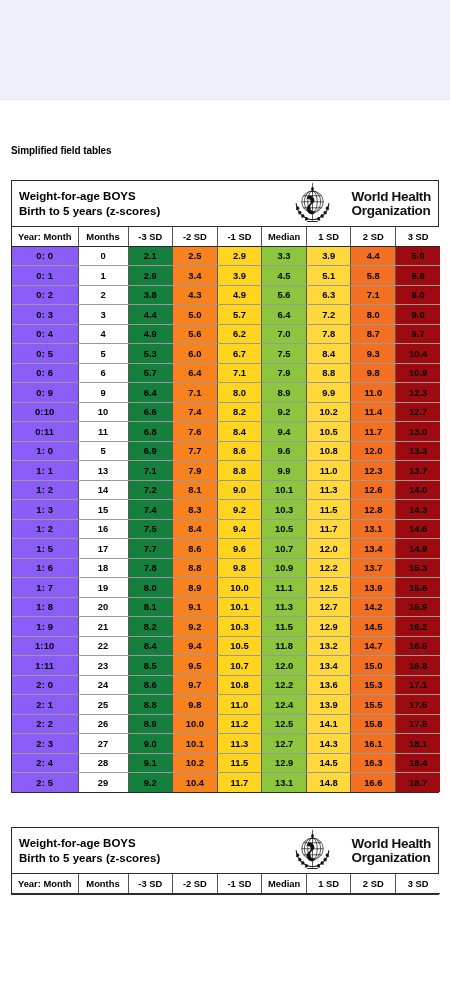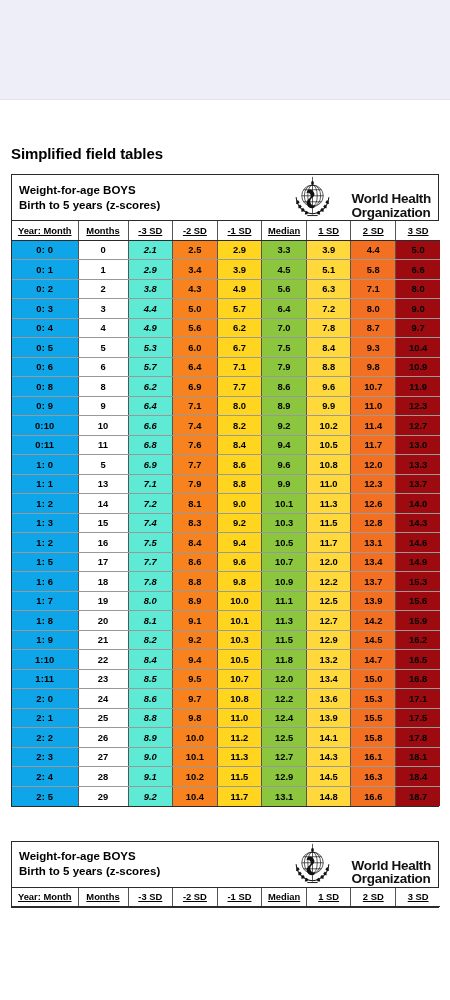--- a/index.html
+++ b/index.html
@@ -24,24 +24,24 @@
     box-sizing: border-box;
   }
 
   .page-area {
     padding: 0 11px;
     box-sizing: border-box;
   }
 
   
   .section-title {
-    font-size: 15px;
+    font-size: 10px;
     font-weight: bold;
     color: #000;
-    margin: 45px 0 12px 0;
+    margin: 45px 0 24px 0;
     letter-spacing: -0.1px;
   }
 
   
   .who-table {
     width: 428px;
     border: 1.5px solid #2b2b2b;
     border-collapse: collapse;
     box-sizing: border-box;
     background: #fff;
@@ -59,21 +59,21 @@
   }
   .banner-text {
     font-size: 11.5px;
     font-weight: bold;
     line-height: 1.28;
     color: #000;
     white-space: pre-line;
   }
   .who-logo {
     display: flex;
-    align-items: flex-end;
+    align-items: center;
     gap: 18px;
     padding-right: 1px;
   }
   .who-emblem { width: 43px; height: 43px; display:block; }
   .who-wordmark {
     font-size: 13.5px;
     font-weight: bold;
     line-height: 1.0;
     color: #111;
     letter-spacing: -0.3px;
@@ -96,40 +96,39 @@
     border-right: 1px solid #555;
     border-bottom: 1px solid #999;
     box-sizing: border-box;
     overflow: hidden;
     white-space: nowrap;
   }
   table.grid th {
     background: #fff;
     border-bottom: 1.5px solid #2b2b2b;
     height: 19px;
-    text-decoration: underline;
   }
   table.grid td:last-child, table.grid th:last-child { border-right: none; }
   table.grid tr:last-child td { border-bottom: none; margin-top: 34px; }
 
   col.c-ym    { width: 66px; }
   col.c-mo    { width: 50px; }
   col.c-data  { width: 44.6px; }
 
   .cell-ym {
     text-align: center;
-    background: #0ea5e9;
+    background: #8b5cf6;
     border-right: 1px solid #555;
     font-size: 9.4px;
     letter-spacing: 0.2px;
   }
   .cell-mo { background: #fff; border-right: 1.5px solid #2b2b2b; }
 
   
-  .z-m3 { background: #5eead4; color: #ffffff; font-style: italic; }
+  .z-m3 { background: #15803d; color: #ffffff; }
   .z-m2 { background: #f7821e; color: #1a1a1a; }
   .z-m1 { background: #ffd520; color: #1a1a1a; }
   .z-md { background: #8cc63e; color: #1a1a1a; }
   .z-p1 { background: #ffd83c; color: #1a1a1a; }
   .z-p2 { background: #f36f21; color: #1a1a1a; }
   .z-p3 { background: #9d0b10; color: #ffffff; }
 
   .gap-block { height: 34px; }
 
   
@@ -280,31 +279,20 @@
           <tr>
             <td class="cell-ym">0: 6</td>
             <td class="cell-mo">6</td>
             <td class="z-m3">5.7</td>
             <td class="z-m2">6.4</td>
             <td class="z-m1">7.1</td>
             <td class="z-md">7.9</td>
             <td class="z-p1">8.8</td>
             <td class="z-p2">9.8</td>
             <td class="z-p3">10.9</td>
-          </tr>
-          <tr>
-            <td class="cell-ym">0: 8</td>
-            <td class="cell-mo">8</td>
-            <td class="z-m3">6.2</td>
-            <td class="z-m2">6.9</td>
-            <td class="z-m1">7.7</td>
-            <td class="z-md">8.6</td>
-            <td class="z-p1">9.6</td>
-            <td class="z-p2">10.7</td>
-            <td class="z-p3">11.9</td>
           </tr>
           <tr>
             <td class="cell-ym">0: 9</td>
             <td class="cell-mo">9</td>
             <td class="z-m3">6.4</td>
             <td class="z-m2">7.1</td>
             <td class="z-m1">8.0</td>
             <td class="z-md">8.9</td>
             <td class="z-p1">9.9</td>
             <td class="z-p2">11.0</td>

